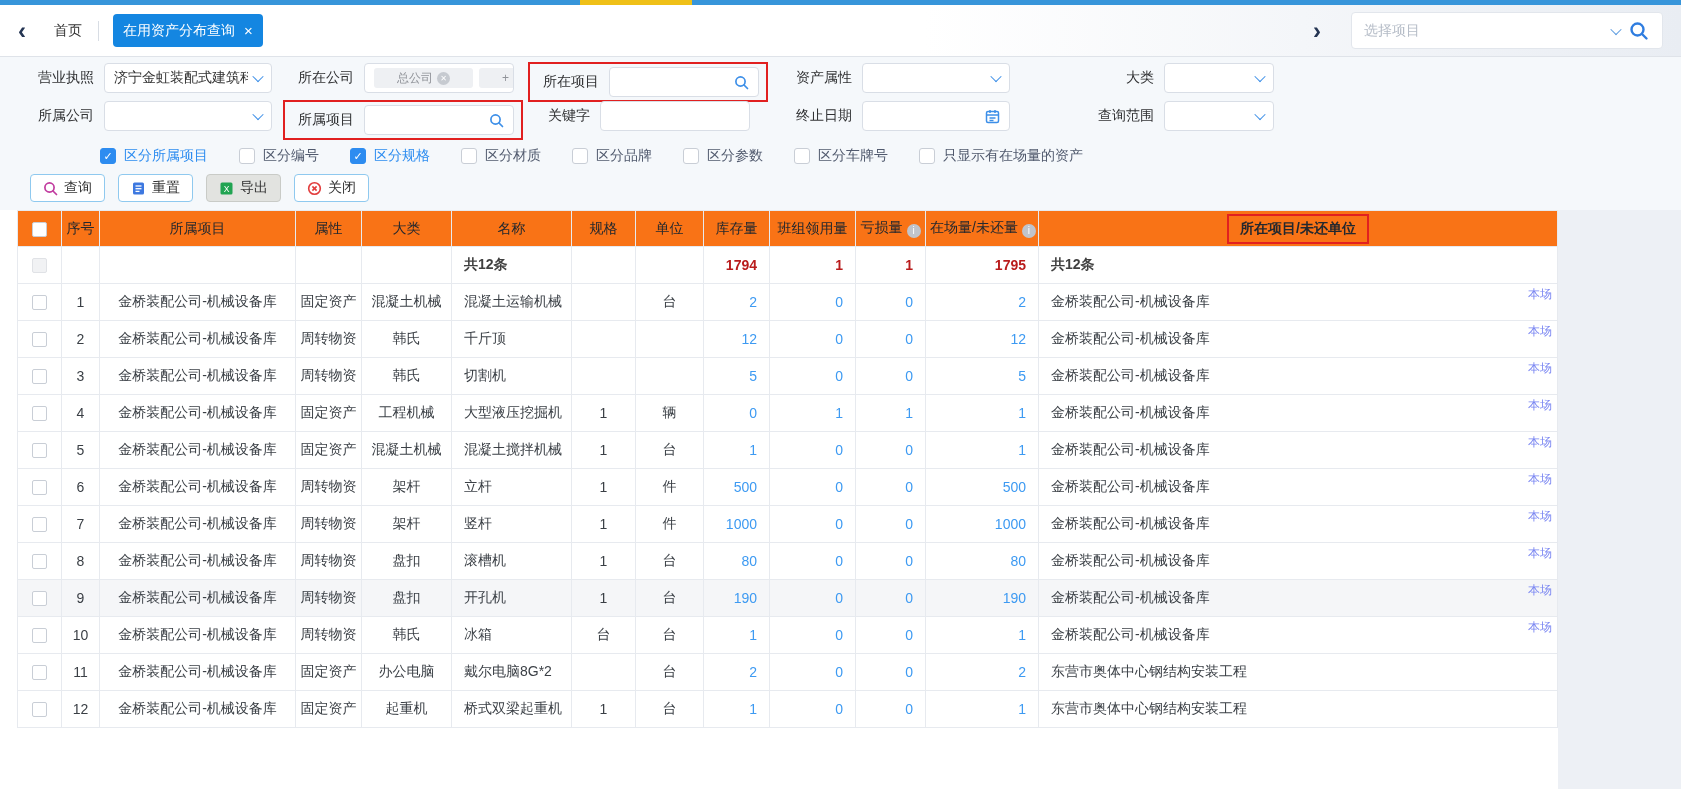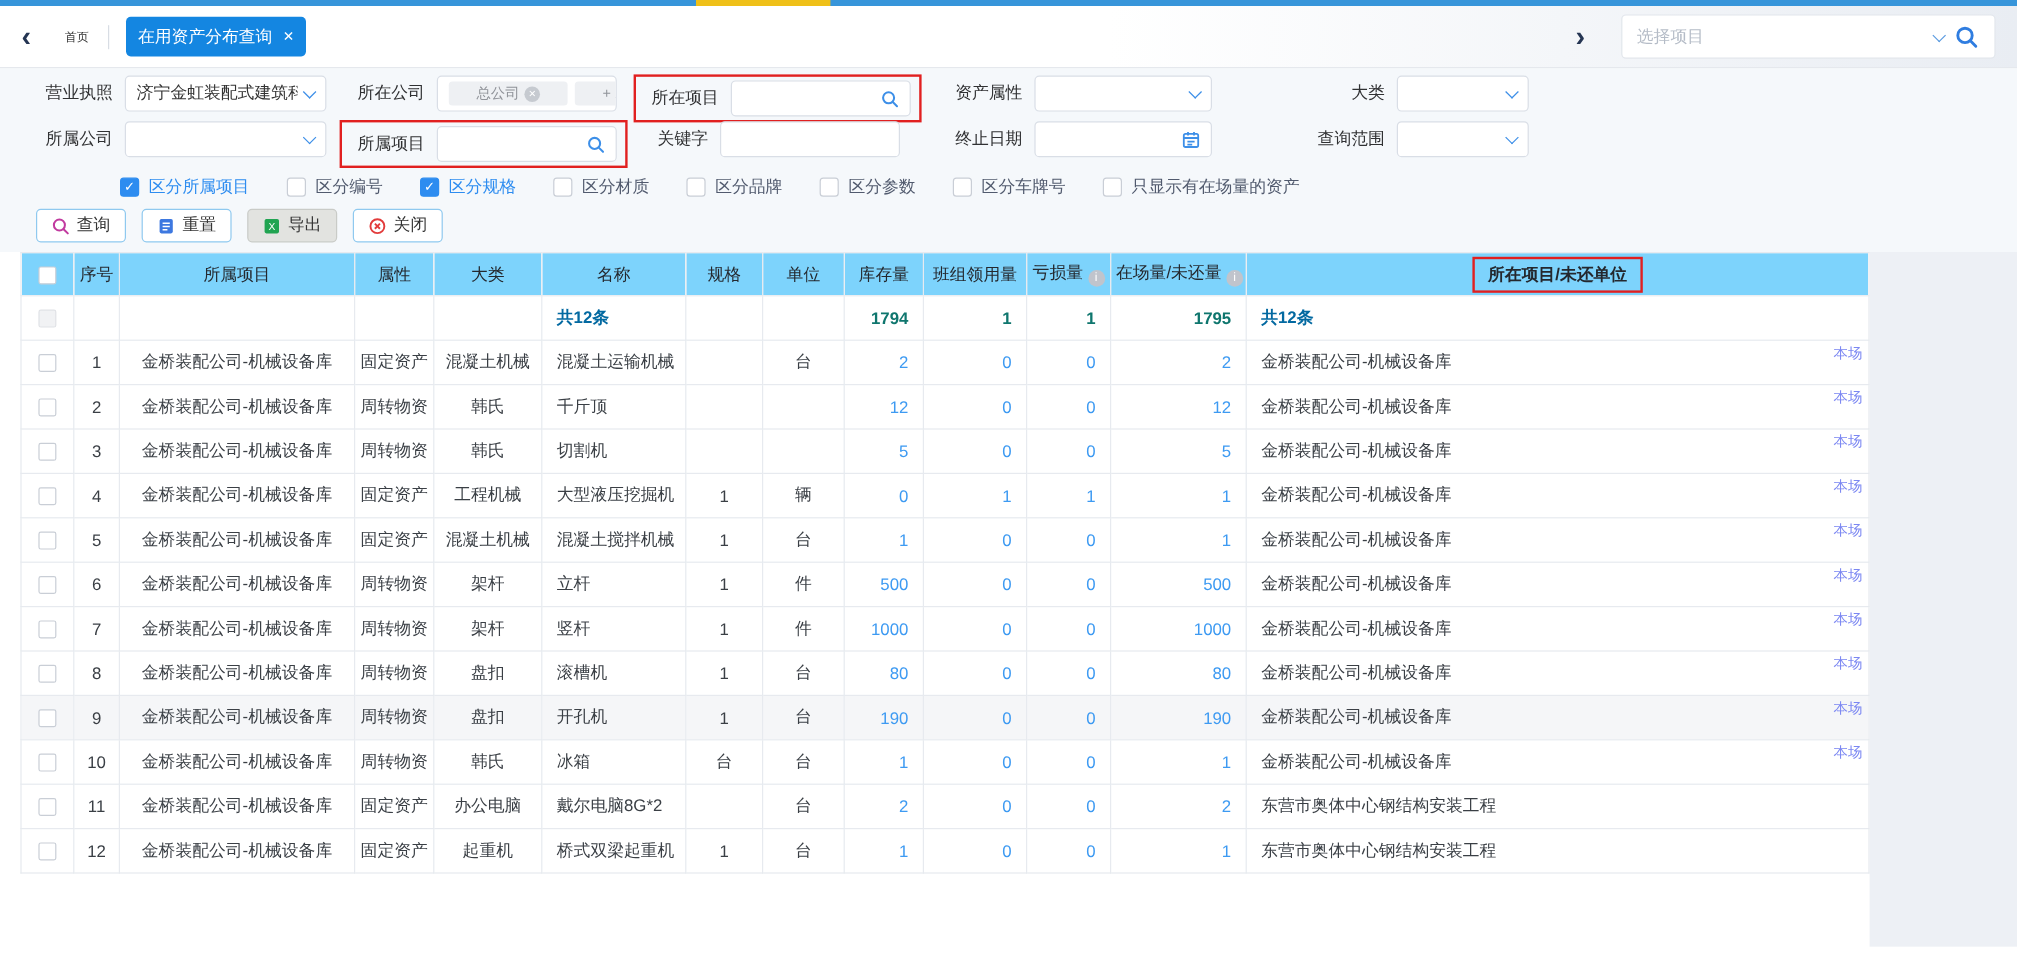--- a/index.html
+++ b/index.html
@@ -14,21 +14,21 @@
   
   .top-strip{position:relative;height:5px;background:var(--strip-blue)}
   .top-strip .yellow{position:absolute;left:580px;top:0;width:112px;height:5px;background:var(--strip-yellow)}
 
   
   .tabbar{height:52px;display:flex;align-items:center;padding:0 18px;
     background:linear-gradient(90deg,#ffffff 0%,#ffffff 55%,#e9edf3 100%);
     border-bottom:1px solid #dfe3e9}
   .nav-chev{font-size:24px;font-weight:bold;color:#253553;line-height:1;cursor:pointer}
   .back-chev{margin-right:28px}
-  .home-tab{font-size:10px;color:#333;margin-right:16px;cursor:pointer}
+  .home-tab{font-size:14px;color:#333;margin-right:16px;cursor:pointer}
   .tab-divider{width:1px;height:20px;background:#d8dde4;margin-right:14px}
   .active-tab{background:var(--accent-blue);color:#fff;border-radius:4px;height:33px;
     display:flex;align-items:center;gap:9px;padding:0 10px;font-size:14px;cursor:pointer}
   .active-tab .x{font-size:15px;line-height:1}
   .tab-spacer{flex:1}
   .fwd-chev{margin-right:30px}
   .proj-search{width:312px;height:37px;background:#fff;border:1px solid #e2e6ec;border-radius:4px;
     display:flex;align-items:center;padding:0 12px;gap:8px}
   .proj-search .ph{color:#b5bcc7;flex:1;font-size:14px}
   .chev{display:inline-block;width:8px;height:8px;border-right:1.6px solid var(--icon-blue);
@@ -67,26 +67,26 @@
     align-items:center;gap:6px;padding:0 12px;font-size:14px;color:#333;cursor:pointer}
   .btn.gray{background:#e2e3e0;border-color:#c9cbc7}
   .btn svg{flex:none}
 
   
   .main-area{position:relative;height:595px;background:#fff}
   .right-fill{position:absolute;left:1558px;top:0;width:123px;height:579px;background:#edf0f5}
   .bottom-fill{position:absolute;left:0;top:579px;width:1681px;height:100px;background:#fff}
   table{border-collapse:collapse;table-layout:fixed;width:1541px;margin-left:17px;background:#fff}
   th,td{border:1px solid #e7eaef;padding:0 4px;font-weight:400;overflow:hidden;white-space:nowrap}
-  thead th{height:36px;background:#7dd3fc;color:#24282e;font-weight:500;text-align:center}
+  thead th{height:36px;background:#f97316;color:#24282e;font-weight:500;text-align:center}
   tbody td{height:37px;text-align:center;color:#3a3f45}
-  tr.summary td{font-weight:700;color:#0369a1}
+  tr.summary td{font-weight:700;color:#404040}
   td.l,th.l{text-align:left;padding-left:12px}
   td.num{text-align:right;padding-right:12px;color:var(--link-blue)}
-  tr.summary td.num{color:#0f766e}
+  tr.summary td.num{color:#b91c1c}
   td.loc{text-align:left;padding-left:12px;position:relative}
   .onsite{position:absolute;right:5px;top:2px;font-size:12px;color:var(--onsite-link);cursor:pointer}
   tr.shaded td{background:#f5f6f8}
   .cb{display:inline-block;width:15px;height:15px;border:1px solid #c9ced6;border-radius:2px;
     background:#fff;vertical-align:middle;cursor:pointer}
   .cb.dis{background:#f1f2f4;border-color:#e0e2e6;cursor:default}
   .info-i{display:inline-block;width:14px;height:14px;border-radius:50%;background:#c0c4cc;color:#fff;
     font-size:10px;line-height:14px;text-align:center;margin-left:4px;vertical-align:-2px;font-style:normal}
   .red-frame-inline{display:inline-block;border:2px solid var(--highlight-red);padding:4px 11px;font-weight:700}
 </style>

